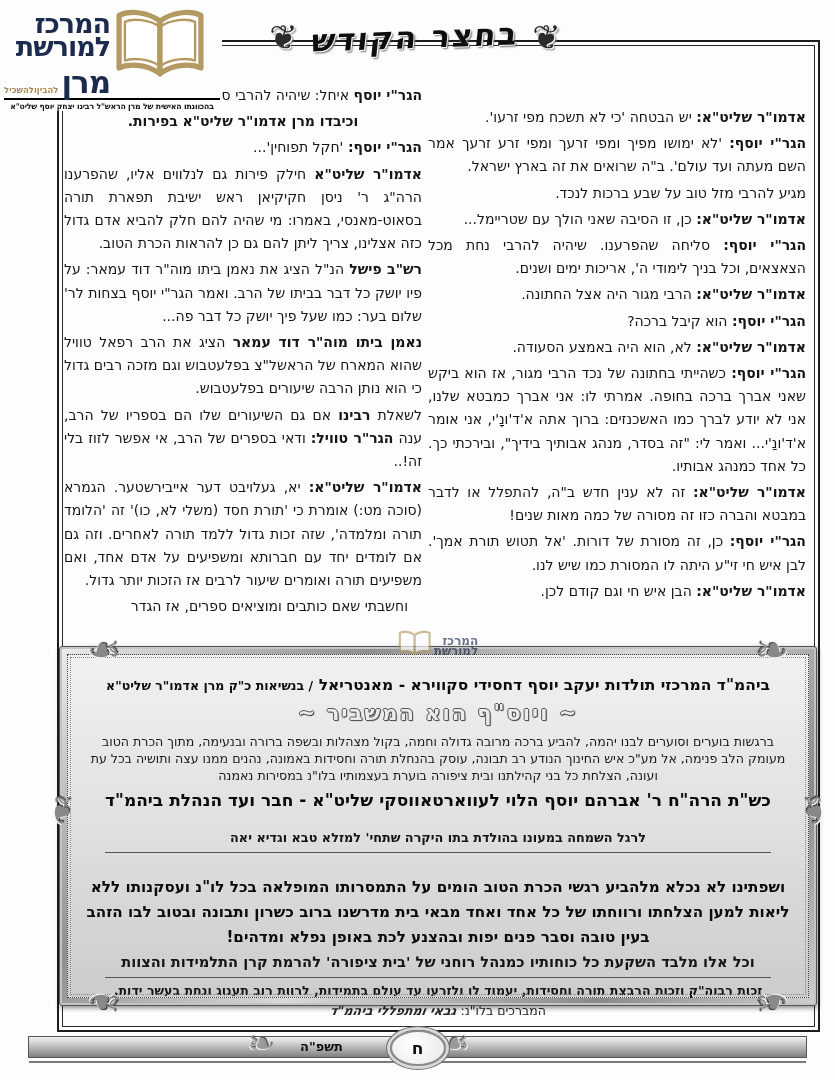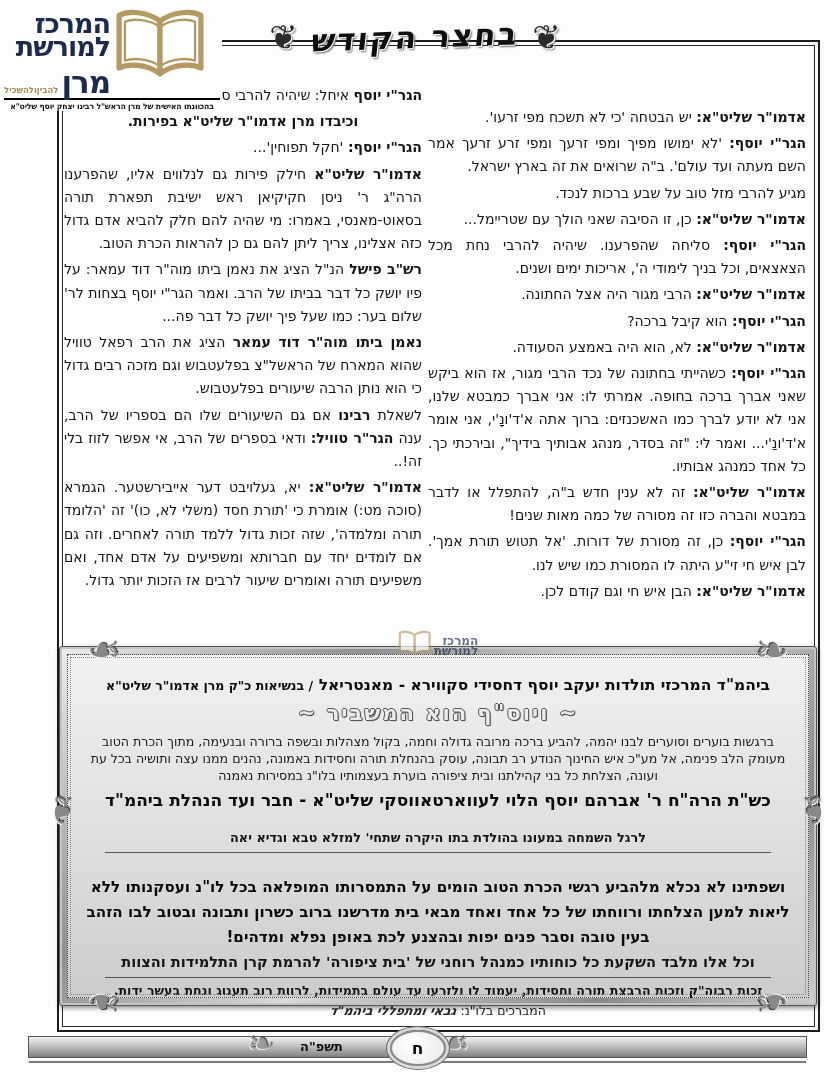--- a/index.html
+++ b/index.html
@@ -151,20 +151,21 @@
     </div>
   <div class="col col-left" id="col-left">
       <p class="para"><b>הגר"י יוסף</b><span> איחל: שיהיה להרבי סימן טוב ומזל טוב.</span></p>
       <p class="para align-center"><b>וכיבדו מרן אדמו"ר שליט"א בפירות.</b></p>
       <p class="para"><b>הגר"י יוסף:</b><span> 'חקל תפוחין'...</span></p>
       <p class="para"><b>אדמו"ר שליט"א</b><span> חילק פירות גם לנלווים אליו, שהפרענו הרה"ג ר' ניסן חקיקיאן ראש ישיבת תפארת תורה בסאוט-מאנסי, באמרו: מי שהיה להם חלק להביא אדם גדול כזה אצלינו, צריך ליתן להם גם כן להראות הכרת הטוב.</span></p>
       <p class="para"><b>רש"ב פישל</b><span> הנ"ל הציג את נאמן ביתו מוה"ר דוד עמאר: על פיו יושק כל דבר בביתו של הרב. ואמר הגר"י יוסף בצחות לר' שלום בער: כמו שעל פיך יושק כל דבר פה...</span></p>
       <p class="para"><b>נאמן ביתו מוה"ר דוד עמאר</b><span> הציג את הרב רפאל טוויל שהוא המארח של הראשל"צ בפלעטבוש וגם מזכה רבים גדול כי הוא נותן הרבה שיעורים בפלעטבוש.</span></p>
       <p class="para"><span>לשאלת </span><b>רבינו</b><span> אם גם השיעורים שלו הם בספריו של הרב, ענה </span><b>הגר"ר טוויל:</b><span> ודאי בספרים של הרב, אי אפשר לזוז בלי זה!..</span></p>
       <p class="para"><b>אדמו"ר שליט"א:</b><span> יא, געלויבט דער אייבירשטער. הגמרא (סוכה מט:) אומרת כי 'תורת חסד (משלי לא, כו)' זה 'הלומד תורה ומלמדה', שזה זכות גדול ללמד תורה לאחרים. וזה גם אם לומדים יחד עם חברותא ומשפיעים על אדם אחד, ואם משפיעים תורה ואומרים שיעור לרבים אז הזכות יותר גדול.</span></p>
+      <p class="para indent"><span>וחשבתי שאם כותבים ומוציאים ספרים, אז הגדר</span></p>
     </div>
 
   <div class="adv">
     <div class="adv-frame"></div>
     <span class="curl curl-tl">❧</span>
     <span class="curl curl-tr">❧</span>
     <span class="curl curl-bl">❧</span>
     <span class="curl curl-br">❧</span>
     <span class="curl curl-side-l">❧</span>
     <span class="curl curl-side-r">❧</span>

